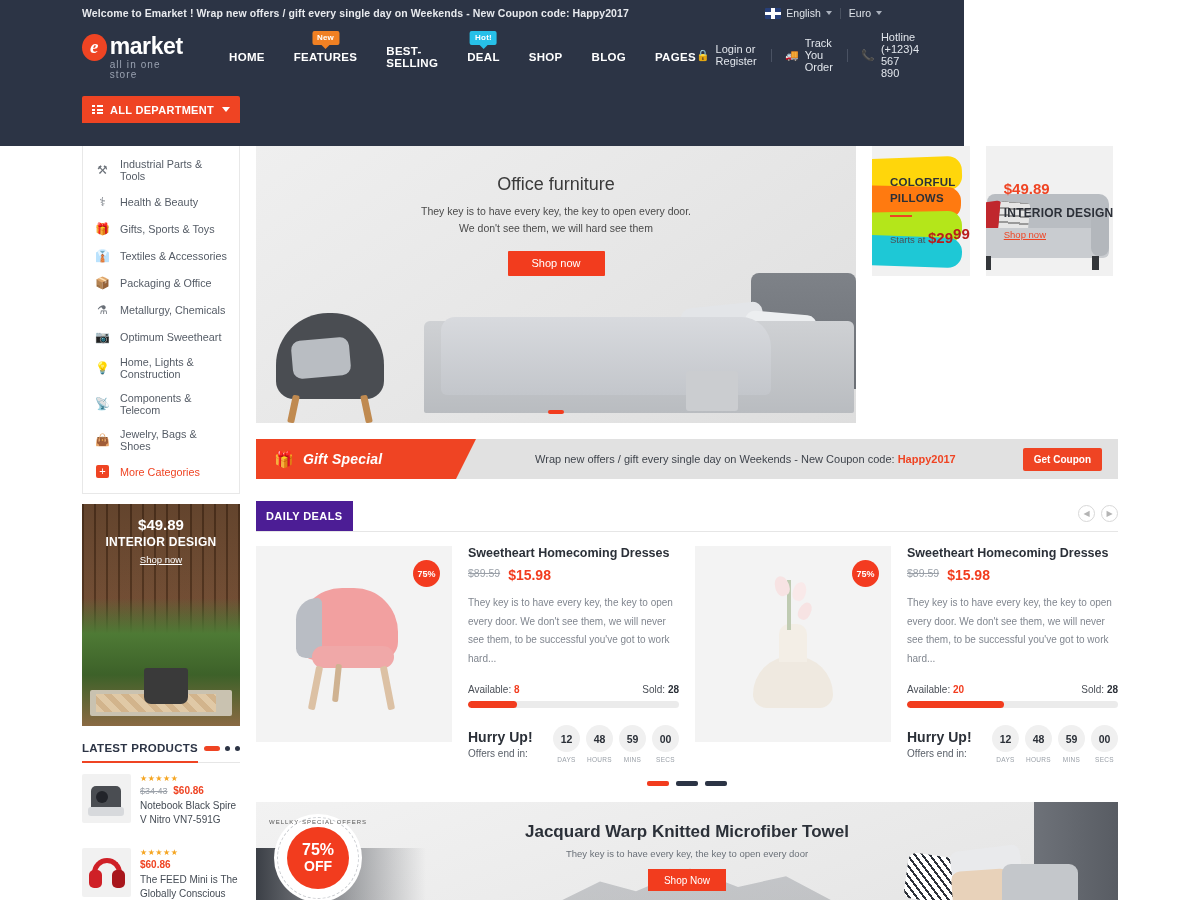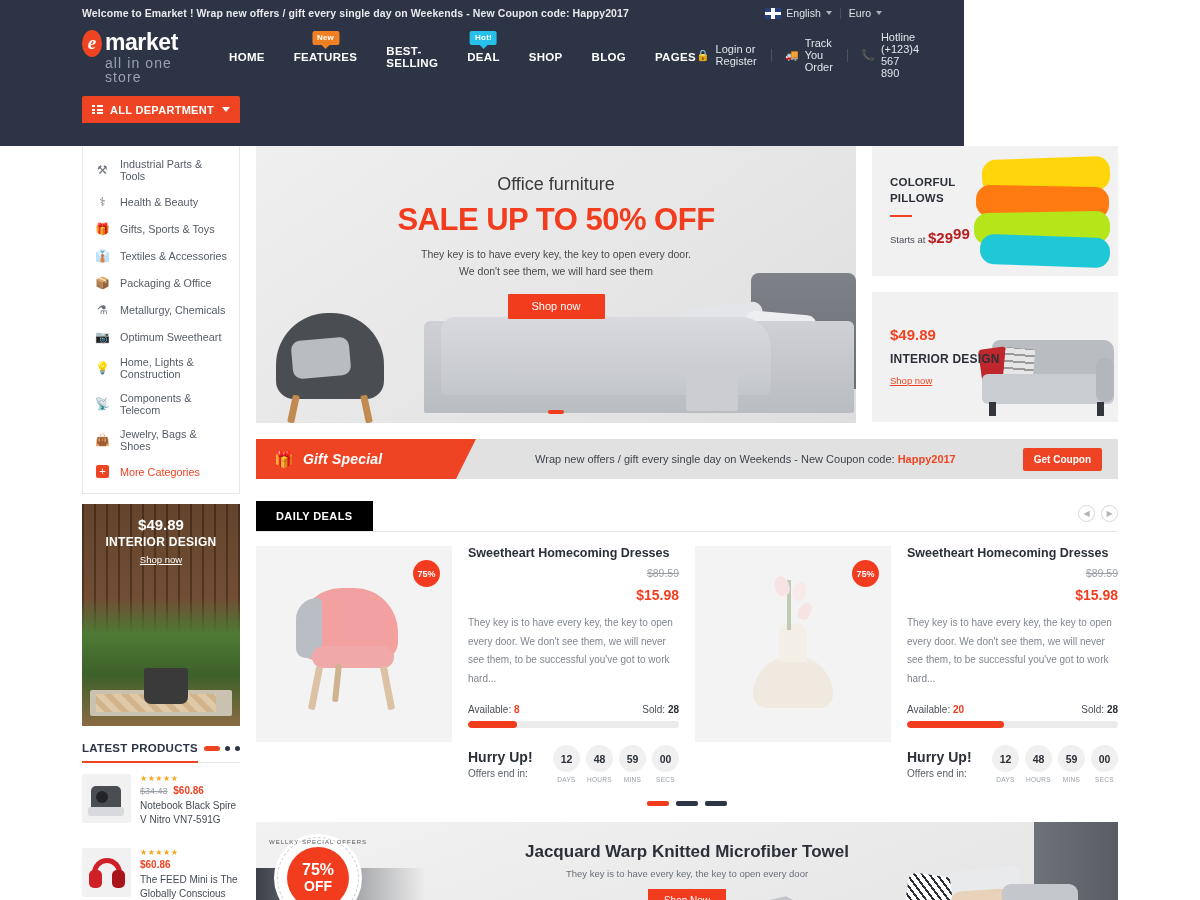--- a/index.html
+++ b/index.html
@@ -41,21 +41,21 @@
   .logo { margin-left: 82px; display: flex; align-items: flex-start; cursor: pointer; }
   .logo-mark {
     width: 27px; height: 27px; border-radius: 50%; background: #ef4423;
     color: #fff; font-size: 19px; font-weight: bold; font-style: italic;
     display: flex; align-items: center; justify-content: center;
     margin-right: 3px; margin-top: 3px;
     font-family: "Liberation Serif", serif;
   }
   .logo-text { line-height: 1; padding-top: 4px; }
   .logo-name { font-size: 23px; font-weight: 800; color: #fff; letter-spacing: -.4px; }
-  .logo-tag { font-size: 14px; color: #9aa2b1; letter-spacing: 1.1px; margin-top: 2px; }
+  .logo-tag { font-size: 10px; color: #9aa2b1; letter-spacing: 1.1px; margin-top: 2px; }
 
   .mainnav { display: flex; align-items: center; gap: 29px; margin-left: 44px; }
   .nav-item { position: relative; color: #fff; font-size: 11.5px; font-weight: 700; letter-spacing: .3px; cursor: pointer; padding-top: 4px; }
   .nav-badge {
     position: absolute; top: -16px; left: 50%; transform: translateX(-50%);
     font-size: 8px; font-weight: 700; color: #fff; padding: 2px 5px 2.5px;
     border-radius: 2px; letter-spacing: .2px; white-space: nowrap;
   }
   .nav-badge:after {
     content: ""; position: absolute; bottom: -4px; left: 50%; transform: translateX(-50%);
@@ -183,21 +183,21 @@
     background: #4a4d52; border-radius: 52px 52px 18px 18px;
   }
   .chair:before { content:""; position:absolute; bottom:-24px; left: 14px; width: 7px; height: 28px; background:#c08a50; transform: rotate(12deg); border-radius:2px; }
   .chair:after  { content:""; position:absolute; bottom:-24px; right: 14px; width: 7px; height: 28px; background:#c08a50; transform: rotate(-12deg); border-radius:2px; }
   .chair-pillow { position:absolute; bottom: 46px; left: 36px; width: 58px; height: 38px; background:#b9bdc2; border-radius: 9px; transform: rotate(-5deg); z-index:2; }
   .nightstand { position:absolute; bottom: 12px; right: 118px; width: 52px; height: 40px; background:#cbcdd0; border-radius: 3px; }
   .hero-ind { position: absolute; bottom: 9px; left: 50%; transform: translateX(-50%); display:flex; gap:5px; z-index:5; }
   .hero-ind i { width: 16px; height: 4px; background: rgba(40,40,40,.35); border-radius:2px; display:block; }
   .hero-ind i.on { background: #f23c1e; }
 
-  .promo-col { width: 246px; display: flex; flex-direction: column; gap: 16px; }
+  .promo-col { width: 246px; display: flex; gap: 16px; }
   .promo {
     height: 130px; background: #f1f1f1; position: relative; overflow: hidden; cursor: pointer;
     display: flex; align-items: center;
   }
   .promo-text { padding-left: 18px; position: relative; z-index: 2; }
   .promo-h { font-size: 11.5px; font-weight: 700; color: #2c3038; line-height: 1.35; letter-spacing: .2px; }
   .promo-rule { width: 22px; height: 2px; background: #ef4423; margin: 9px 0 8px; }
   .promo-starts { font-size: 9.5px; color: #4a4f57; }
   .promo-price { color: #b91c1c; font-weight: 700; font-size: 15px; }
   .pillow-stack { position: absolute; right: 2px; top: 12px; width: 148px; height: 108px; }
@@ -236,40 +236,40 @@
   .gift-code { color: #ef4423; font-weight: 700; }
   .gift-btn {
     margin-right: 16px; background: #ef4423; color: #fff; border: none; font-size: 10px; font-weight: 700;
     padding: 6px 11px; border-radius: 2px; cursor: pointer;
   }
 
   
   .deals { margin-top: 22px; }
   .deals-head { display: flex; align-items: center; border-bottom: 1px solid #e6e6e6; }
   .deals-tab {
-    background: #000000; color: #fff; font-size: 11px; font-weight: 700; letter-spacing: .4px;
-    padding: 9px 20px; cursor: pointer;
+    background: #4c1d95; color: #fff; font-size: 11px; font-weight: 700; letter-spacing: .4px;
+    padding: 9px 10px; cursor: pointer;
   }
   .deals-arrows { margin-left: auto; display: flex; gap: 6px; padding-bottom: 6px; }
   .arrow {
     width: 17px; height: 17px; border-radius: 50%; border: 1px solid #d8d8d8; color: #b4b4b4;
     display: flex; align-items: center; justify-content: center; font-size: 8px; cursor: pointer; background: #fff;
   }
 
   .deal-row { display: flex; gap: 16px; margin-top: 14px; }
   .deal-card { width: 423px; display: flex; gap: 0; }
   .deal-img { width: 196px; height: 196px; background: #f3f3f3; position: relative; flex-shrink: 0; cursor: pointer; }
   .disc-badge {
     position: absolute; top: 14px; right: 12px; width: 27px; height: 27px; border-radius: 50%;
     background: #f33b20; color: #fff; font-size: 9px; font-weight: 700;
     display: flex; align-items: center; justify-content: center;
   }
   .deal-info { padding-left: 16px; flex: 1; min-width: 0; }
   .deal-title { font-size: 12.5px; font-weight: 700; color: #2b3038; cursor: pointer; }
-  .deal-prices { margin-top: 7px; display: flex; align-items: flex-end; gap: 8px; flex-direction: column; }
+  .deal-prices { margin-top: 7px; display: flex; align-items: flex-start; gap: 8px; }
   .d-old { color: #9aa0a8; text-decoration: line-through; font-size: 10.5px; }
   .d-new { color: #f23c1e; font-size: 14px; font-weight: 700; }
   .deal-desc { font-size: 10px; color: #80868f; line-height: 1.85; margin-top: 11px; }
   .avail-row { display: flex; font-size: 10px; color: #4a4f57; margin-top: 16px; }
   .avail-num { color: #f23c1e; font-weight: 700; }
   .sold-num { font-weight: 700; color: #2b3038; }
   .bar { height: 7px; background: #ebebeb; border-radius: 4px; margin-top: 6px; overflow: hidden; }
   .bar-fill { height: 100%; background: #f23c1e; border-radius: 4px; }
   .hurry-row { display: flex; align-items: center; margin-top: 17px; }
   .hurry-t { font-size: 14px; font-weight: 700; color: #2b3038; }
@@ -559,21 +559,20 @@
             <div class="pillow-b"></div>
             <div class="pillow-c"></div>
             <div class="mattress"></div>
             <div class="duvet"></div>
             <div class="nightstand"></div>
             <div class="chair"></div>
             <div class="chair-pillow"></div>
           </div>
           <div class="hero-copy">
             <div class="hero-sub">Office furniture</div>
-            <div class="hero-title">SALE UP TO 50% OFF</div>
             <div class="hero-desc">
               <div>They key is to have every key, the key to open every door.</div>
               <div>We don't see them, we will hard see them</div>
             </div>
             <button class="hero-btn">Shop now</button>
           </div>
           <div class="hero-ind">
             <i class="on"></i>
           </div>
         </div>

